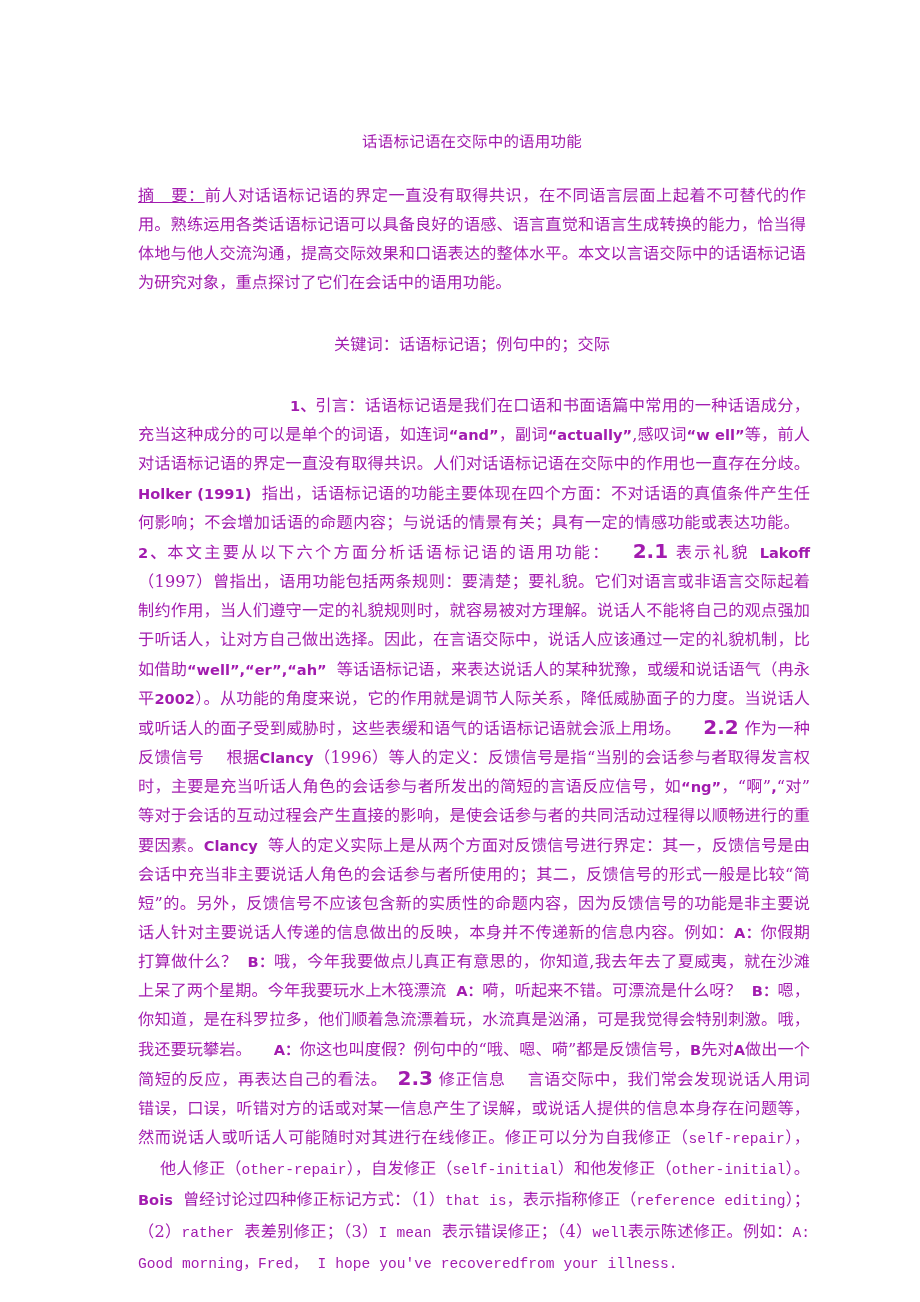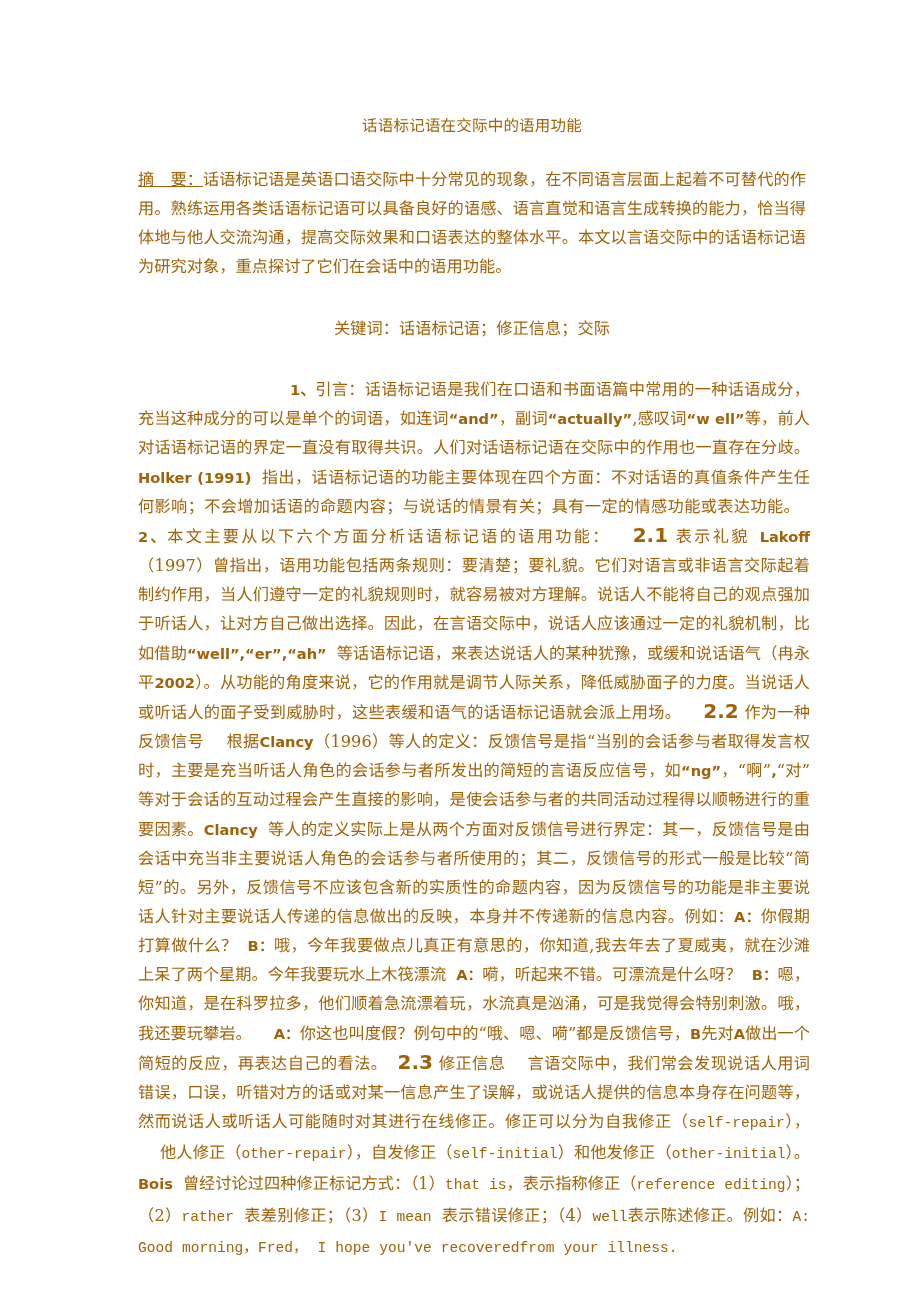--- a/index.html
+++ b/index.html
@@ -15,24 +15,24 @@
     height: 1302px;
     background: #ffffff;
     margin: 0 auto;
     overflow: hidden;
     box-sizing: border-box;
   }
 
   .doc-body {
     position: absolute;
     left: 138px;
-    top: 0;
+    top: 16px;
     width: 668px;
     font-family: "DejaVu Serif", "Liberation Serif", serif;
-    color: #a16207;
+    color: #a21caf;
   }
 
   
   .doc-title {
     font-family: "DejaVu Serif", "Liberation Serif", serif;
     font-size: 15.5px;
     font-weight: 400;
     text-align: center;
     margin: 0;
     padding-top: 116px;
@@ -110,25 +110,25 @@
 </style>
 </head>
 <body>
 
 <div class="page">
   <div class="doc-body">
 
     <h1 class="doc-title">话语标记语在交际中的语用功能</h1>
 
     <p class="abstract">
-      <span class="lead">摘　要：</span><span>话语标记语是英语口语交际中十分常见的现象，在不同语言层面上起着不可替代的作用。熟练运用各类话语标记语可以具备良好的语感、语言直觉和语言生成转换的能力，恰当得体地与他人交流沟通，提高交际效果和口语表达的整体水平。本文以言语交际中的话语标记语为研究对象，重点探讨了它们在会话中的语用功能。</span>
+      <span class="lead">摘　要：</span><span>前人对话语标记语的界定一直没有取得共识，在不同语言层面上起着不可替代的作用。熟练运用各类话语标记语可以具备良好的语感、语言直觉和语言生成转换的能力，恰当得体地与他人交流沟通，提高交际效果和口语表达的整体水平。本文以言语交际中的话语标记语为研究对象，重点探讨了它们在会话中的语用功能。</span>
     </p>
 
     <p class="keywords">
-      <span>关键词：话语标记语；修正信息；交际</span>
+      <span>关键词：话语标记语；例句中的；交际</span>
     </p>
 
     <div class="main-text">
       <span class="indent-lead"></span><span class="lat-b">1、</span><span>引言：</span><span>话语标记语是我们在口语和书面语篇中常用的一种话语成分，充当这种成分的可以是单个的词语，如连词</span><span class="lat-b">“and”</span><span>，副词</span><span class="lat-b">“actually”</span><span>,感叹词</span><span class="lat-b">“w ell”</span><span>等，前人对话语标记语的界定一直没有取得共识。人们对话语标记语在交际中的作用也一直存在分歧。</span><span class="lat-b">Holker (1991)</span><span class="gap-s"></span><span>指出，话语标记语的功能主要体现在四个方面：不对话语的真值条件产生任何影响；不会增加话语的命题内容；与说话的情景有关；具有一定的情感功能或表达功能。</span><span class="gap-s"></span><span class="lat-b">2、</span><span>本文主要从以下六个方面分析话语标记语的语用功能：</span><span class="gap-m"></span><span class="sec-num">2.1</span> <span>表示礼貌</span><span class="gap-s"></span><span class="lat-b">Lakoff</span><span>（1997）</span><span>曾指出，语用功能包括两条规则：要清楚；要礼貌。它们对语言或非语言交际起着制约作用，当人们遵守一定的礼貌规则时，就容易被对方理解。说话人不能将自己的观点强加于听话人，让对方自己做出选择。因此，在言语交际中，说话人应该通过一定的礼貌机制，比如借助</span><span class="lat-b">“well”</span><span class="lat-b">,</span><span class="lat-b">“er”</span><span class="lat-b">,</span><span class="lat-b">“ah”</span><span class="gap-s"></span><span>等话语标记语，来表达说话人的某种犹豫，或缓和说话语气（冉永平</span><span class="lat-b">2002</span><span>）。从功能的角度来说，它的作用就是调节人际关系，降低威胁面子的力度。当说话人或听话人的面子受到威胁时，这些表缓和语气的话语标记语就会派上用场。</span><span class="gap-m"></span><span class="sec-num">2.2</span> <span>作为一种反馈信号</span><span class="gap-m"></span><span>根据</span><span class="lat-b">Clancy</span><span>（1996）</span><span>等人的定义：反馈信号是指</span><span>“当别的会话参与者取得发言权时，主要是充当听话人角色的会话参与者所发出的简短的言语反应信号，如</span><span class="lat-b">“ng”</span><span>，</span><span>“啊”</span><span class="lat-b">,</span><span>“对”</span><span>等对于会话的互动过程会产生直接的影响，是使会话参与者的共同活动过程得以顺畅进行的重要因素。</span><span class="lat-b">Clancy</span><span class="gap-s"></span><span>等人的定义实际上是从两个方面对反馈信号进行界定：其一，反馈信号是由会话中充当非主要说话人角色的会话参与者所使用的；其二，反馈信号的形式一般是比较</span><span>“简短”</span><span>的。另外，反馈信号不应该包含新的实质性的命题内容，因为反馈信号的功能是非主要说话人针对主要说话人传递的信息做出的反映，本身并不传递新的信息内容。例如：</span><span class="lat-b">A：</span><span>你假期打算做什么？</span><span class="gap-s"></span><span class="lat-b">B：</span><span>哦，今年我要做点儿真正有意思的，你知道,我去年去了夏威夷，就在沙滩上呆了两个星期。今年我要玩水上木筏漂流</span><span class="gap-s"></span><span class="lat-b">A：</span><span>嗬，听起来不错。可漂流是什么呀？</span><span class="gap-s"></span><span class="lat-b">B：</span><span>嗯，你知道，是在科罗拉多，他们顺着急流漂着玩，水流真是汹涌，可是我觉得会特别刺激。哦，我还要玩攀岩。</span><span class="gap-m"></span><span class="lat-b">A：</span><span>你这也叫度假？例句中的</span><span>“哦、嗯、嗬”</span><span>都是反馈信号，</span><span class="lat-b">B</span><span>先对</span><span class="lat-b">A</span><span>做出一个简短的反应，再表达自己的看法。</span><span class="gap-s"></span><span class="sec-num">2.3</span> <span>修正信息</span><span class="gap-m"></span><span>言语交际中，我们常会发现说话人用词错误，口误，听错对方的话或对某一信息产生了误解，或说话人提供的信息本身存在问题等，然而说话人或听话人可能随时对其进行在线修正。修正可以分为自我修正（</span><span class="lat">self-repair</span><span>），</span><span class="gap-m"></span><span>他人修正（</span><span class="lat">other-repair</span><span>），自发修正（</span><span class="lat">self-initial</span><span>）和他发修正（</span><span class="lat">other-initial</span><span>）。</span><span class="lat-b">Bois</span><span class="gap-s"></span><span>曾经讨论过四种修正标记方式：（1）</span><span class="lat">that is</span><span>，表示指称修正（</span><span class="lat">reference editing</span><span>）；（2）</span><span class="lat">rather</span><span class="gap-s"></span><span>表差别修正；（3）</span><span class="lat">I mean</span><span class="gap-s"></span><span>表示错误修正；（4）</span><span class="lat">well</span><span>表示陈述修正。例如：</span><span class="lat">A:</span> <span class="lat">Good morning，Fred，</span><span class="gap-s"></span><span class="lat">I hope you've recoveredfrom your illness.</span>
     </div>
 
   </div>
 </div>
 
 </body></html>

